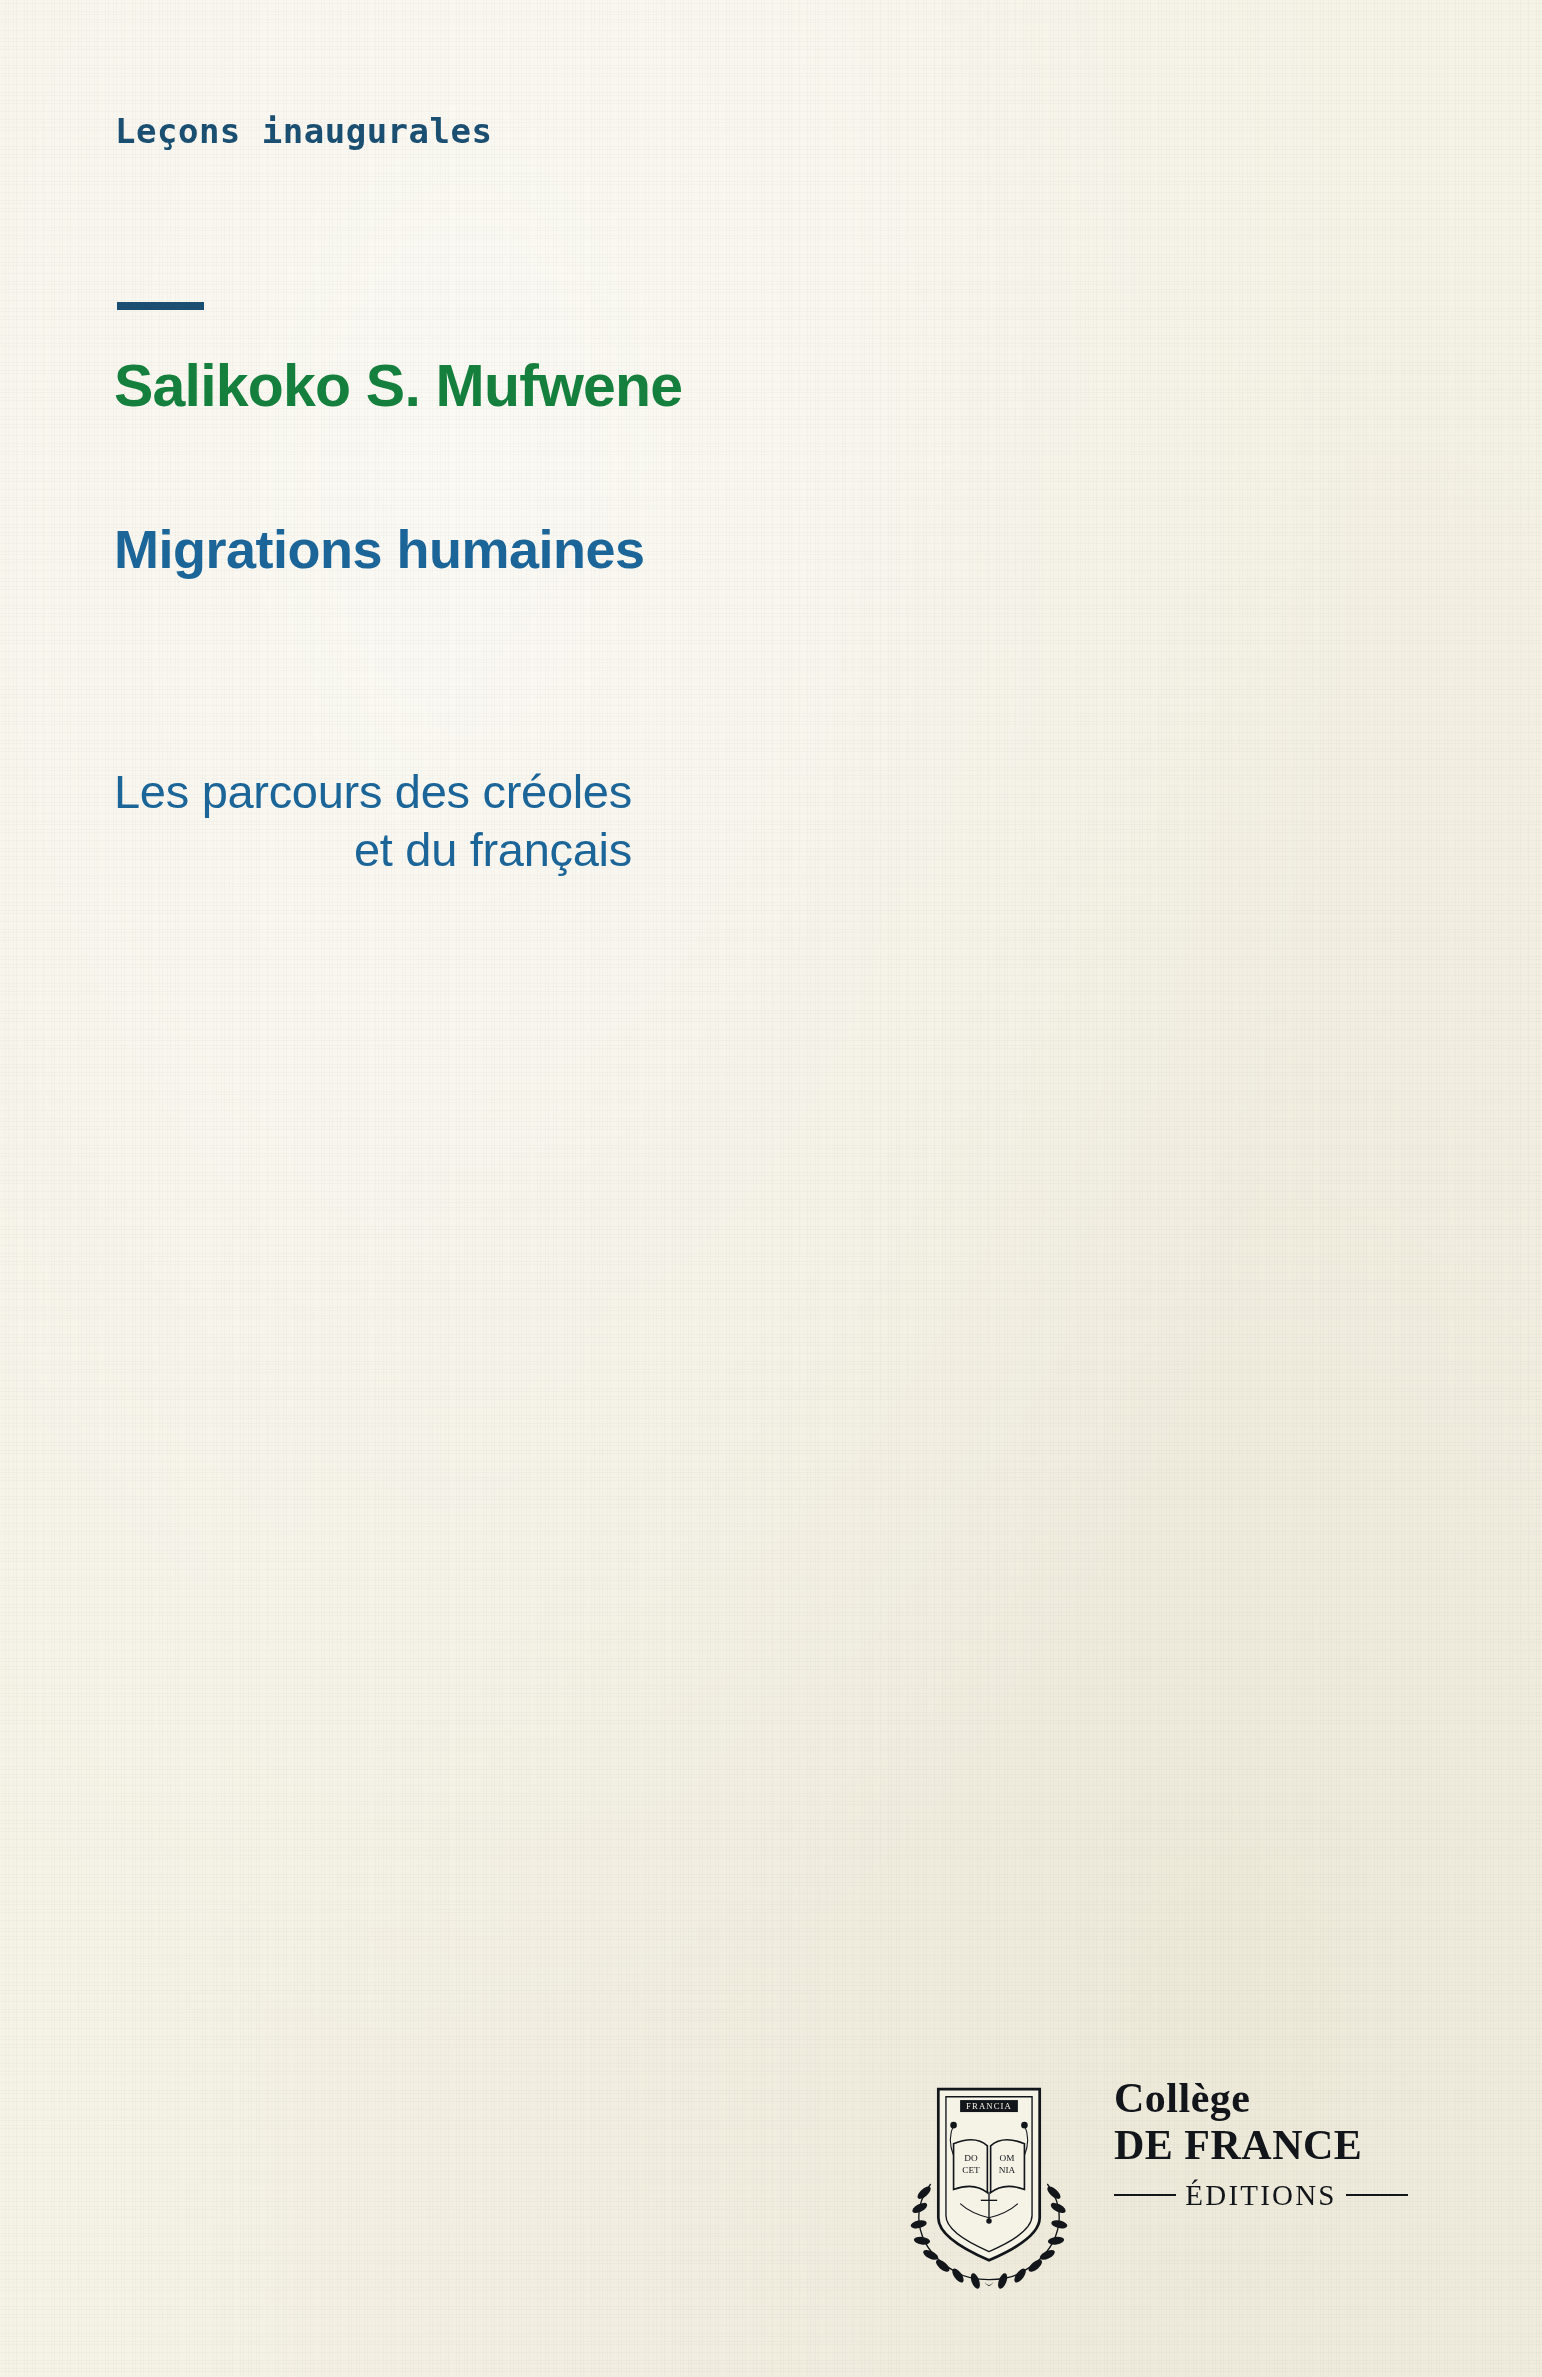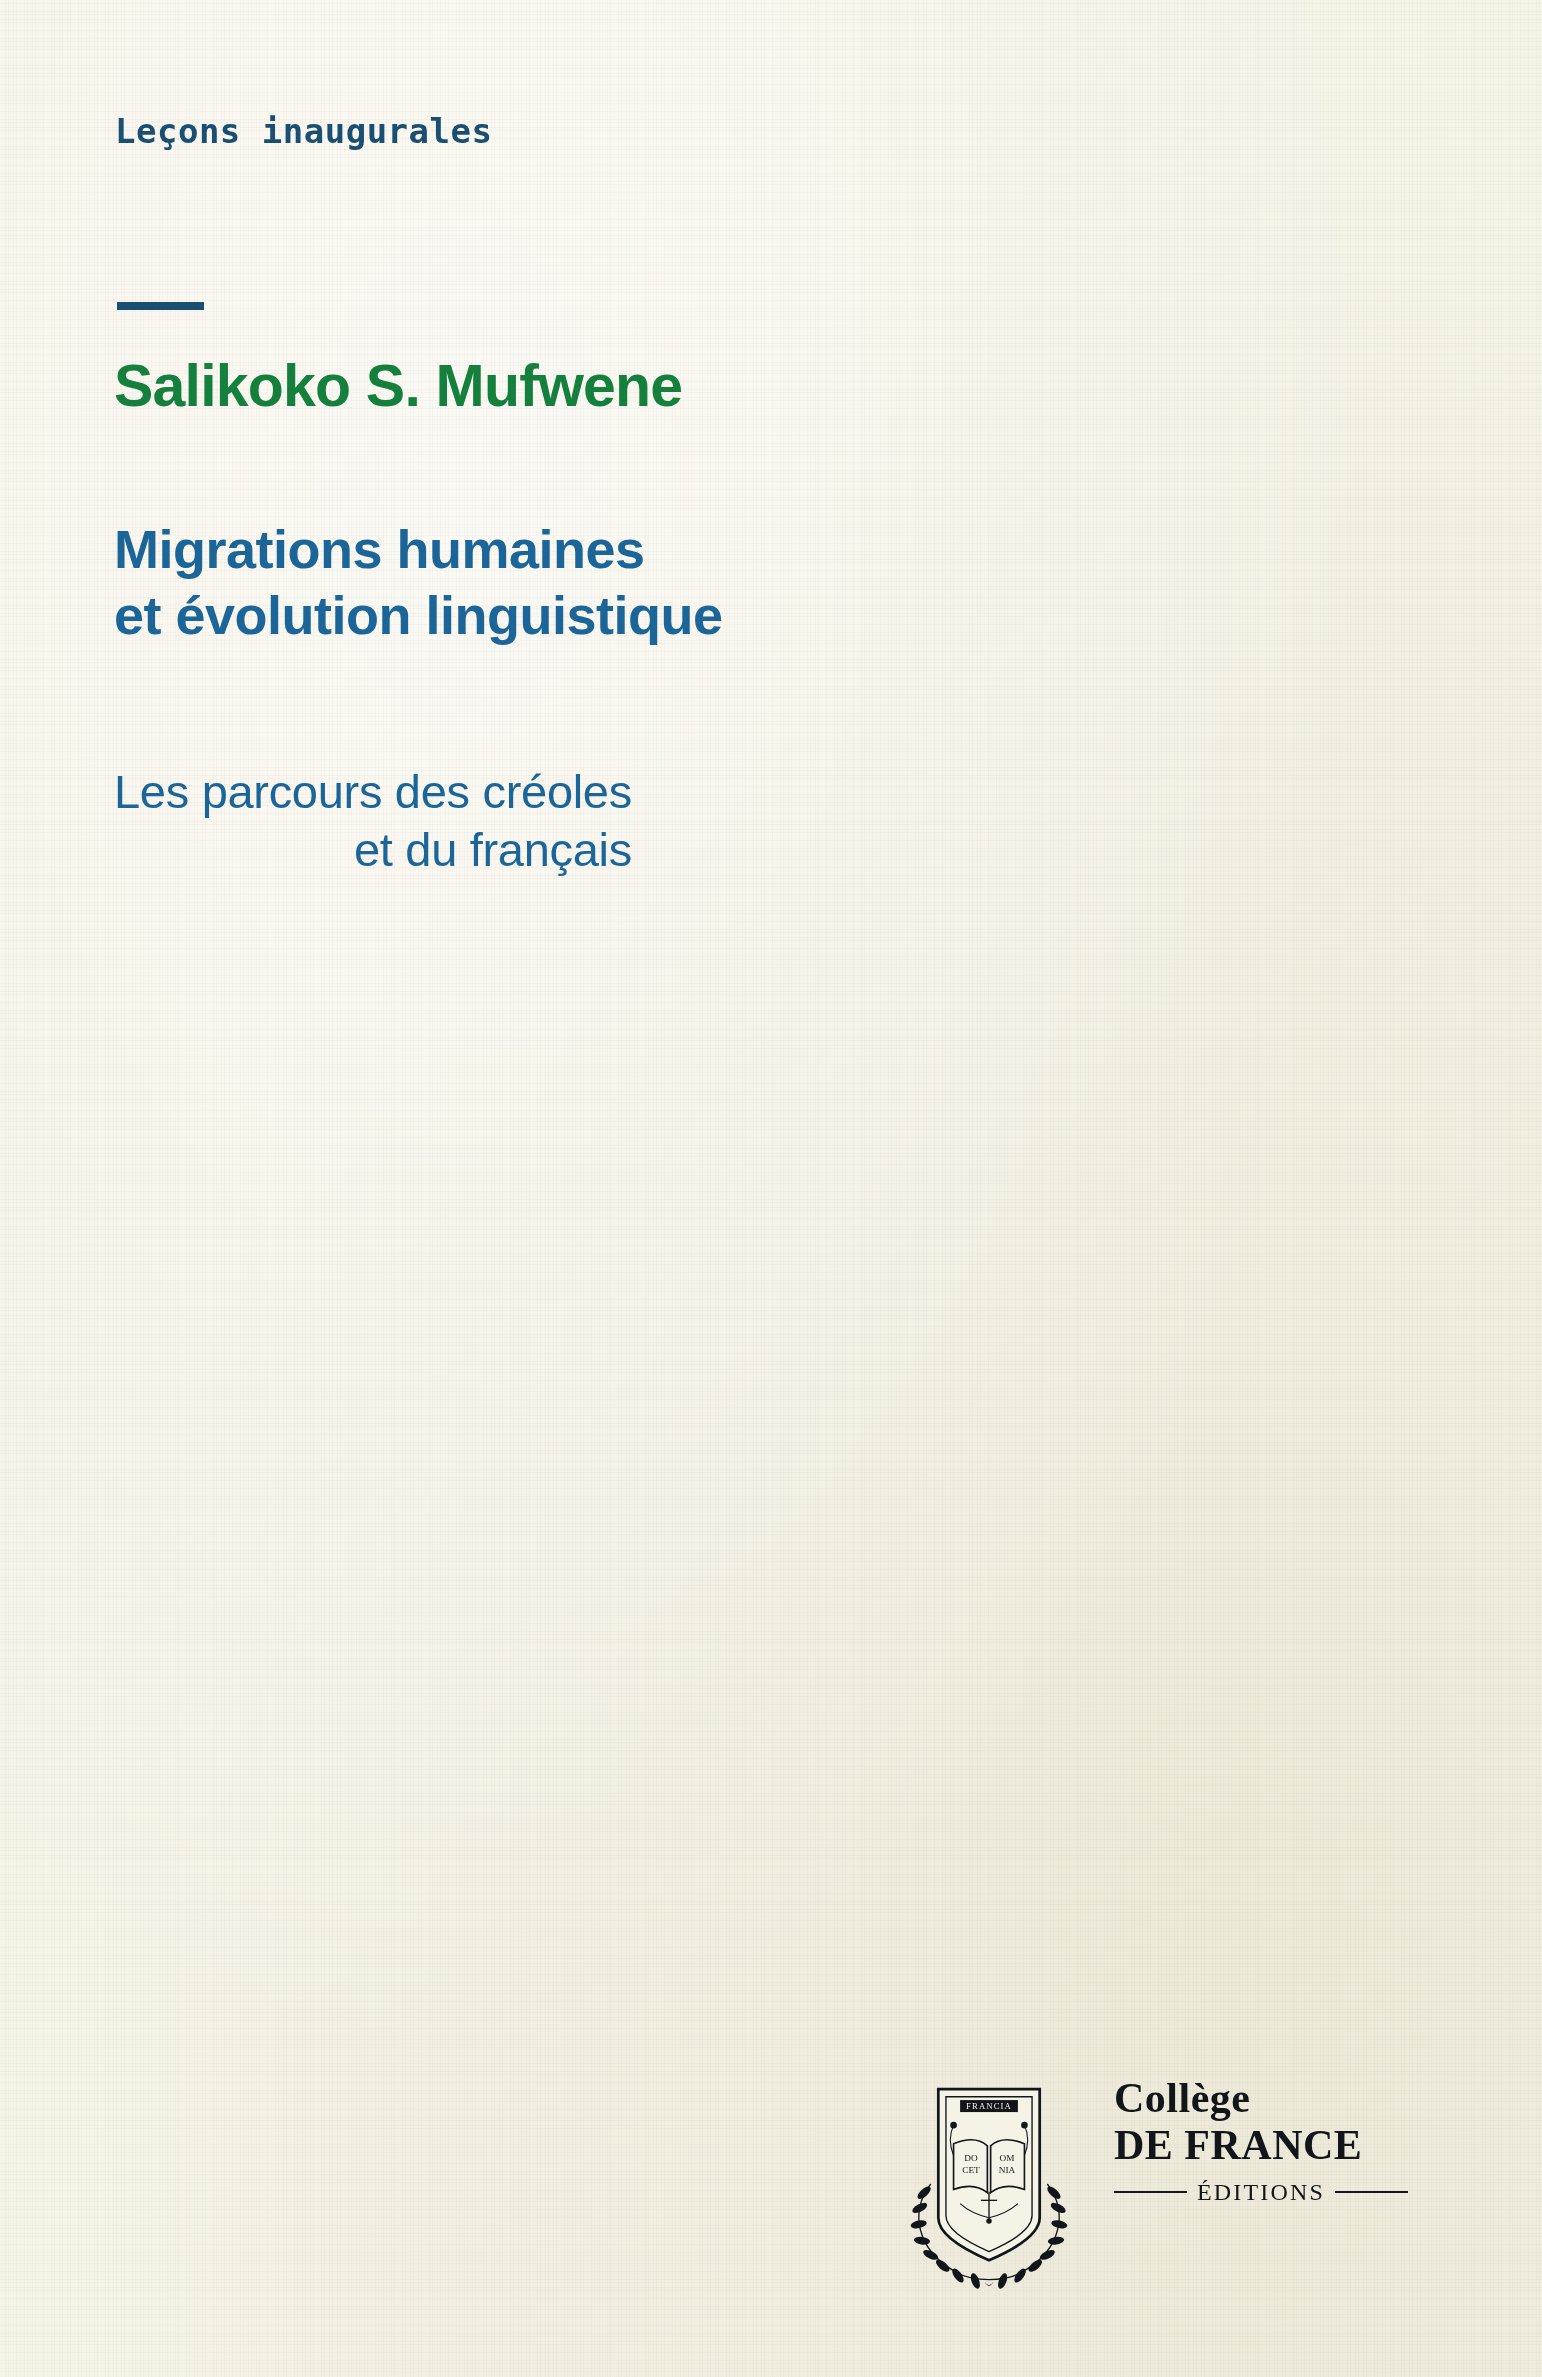--- a/index.html
+++ b/index.html
@@ -127,21 +127,21 @@
     align-items: center;
     margin-top: 9.8px;
     width: 294px;
   }
   .pub-dash {
     height: 2.2px;
     background: #12161b;
     flex: 1 1 auto;
   }
   .pub-editions {
-    font-size: 24px;
+    font-size: 29px;
     letter-spacing: 2.2px;
     font-weight: 400;
     padding: 0 9.8px;
     white-space: nowrap;
   }
 </style>
 </head>
 <body>
 
 <div class="paper-texture"></div>
@@ -151,21 +151,20 @@
   <div class="collection">
     <span>Leçons inaugurales</span>
   </div>
 
   <div class="rule"></div>
 
   <div class="author">Salikoko S. Mufwene</div>
 
   <div class="title">
     <span>Migrations humaines</span>
-    <span class="t2">et évolution linguistique</span>
   </div>
 
   <div class="subtitle">
     <span>Les parcours des créoles</span>
     <span class="s2">et du français</span>
   </div>
 
   <div class="publisher">
 
     <div class="crest">

